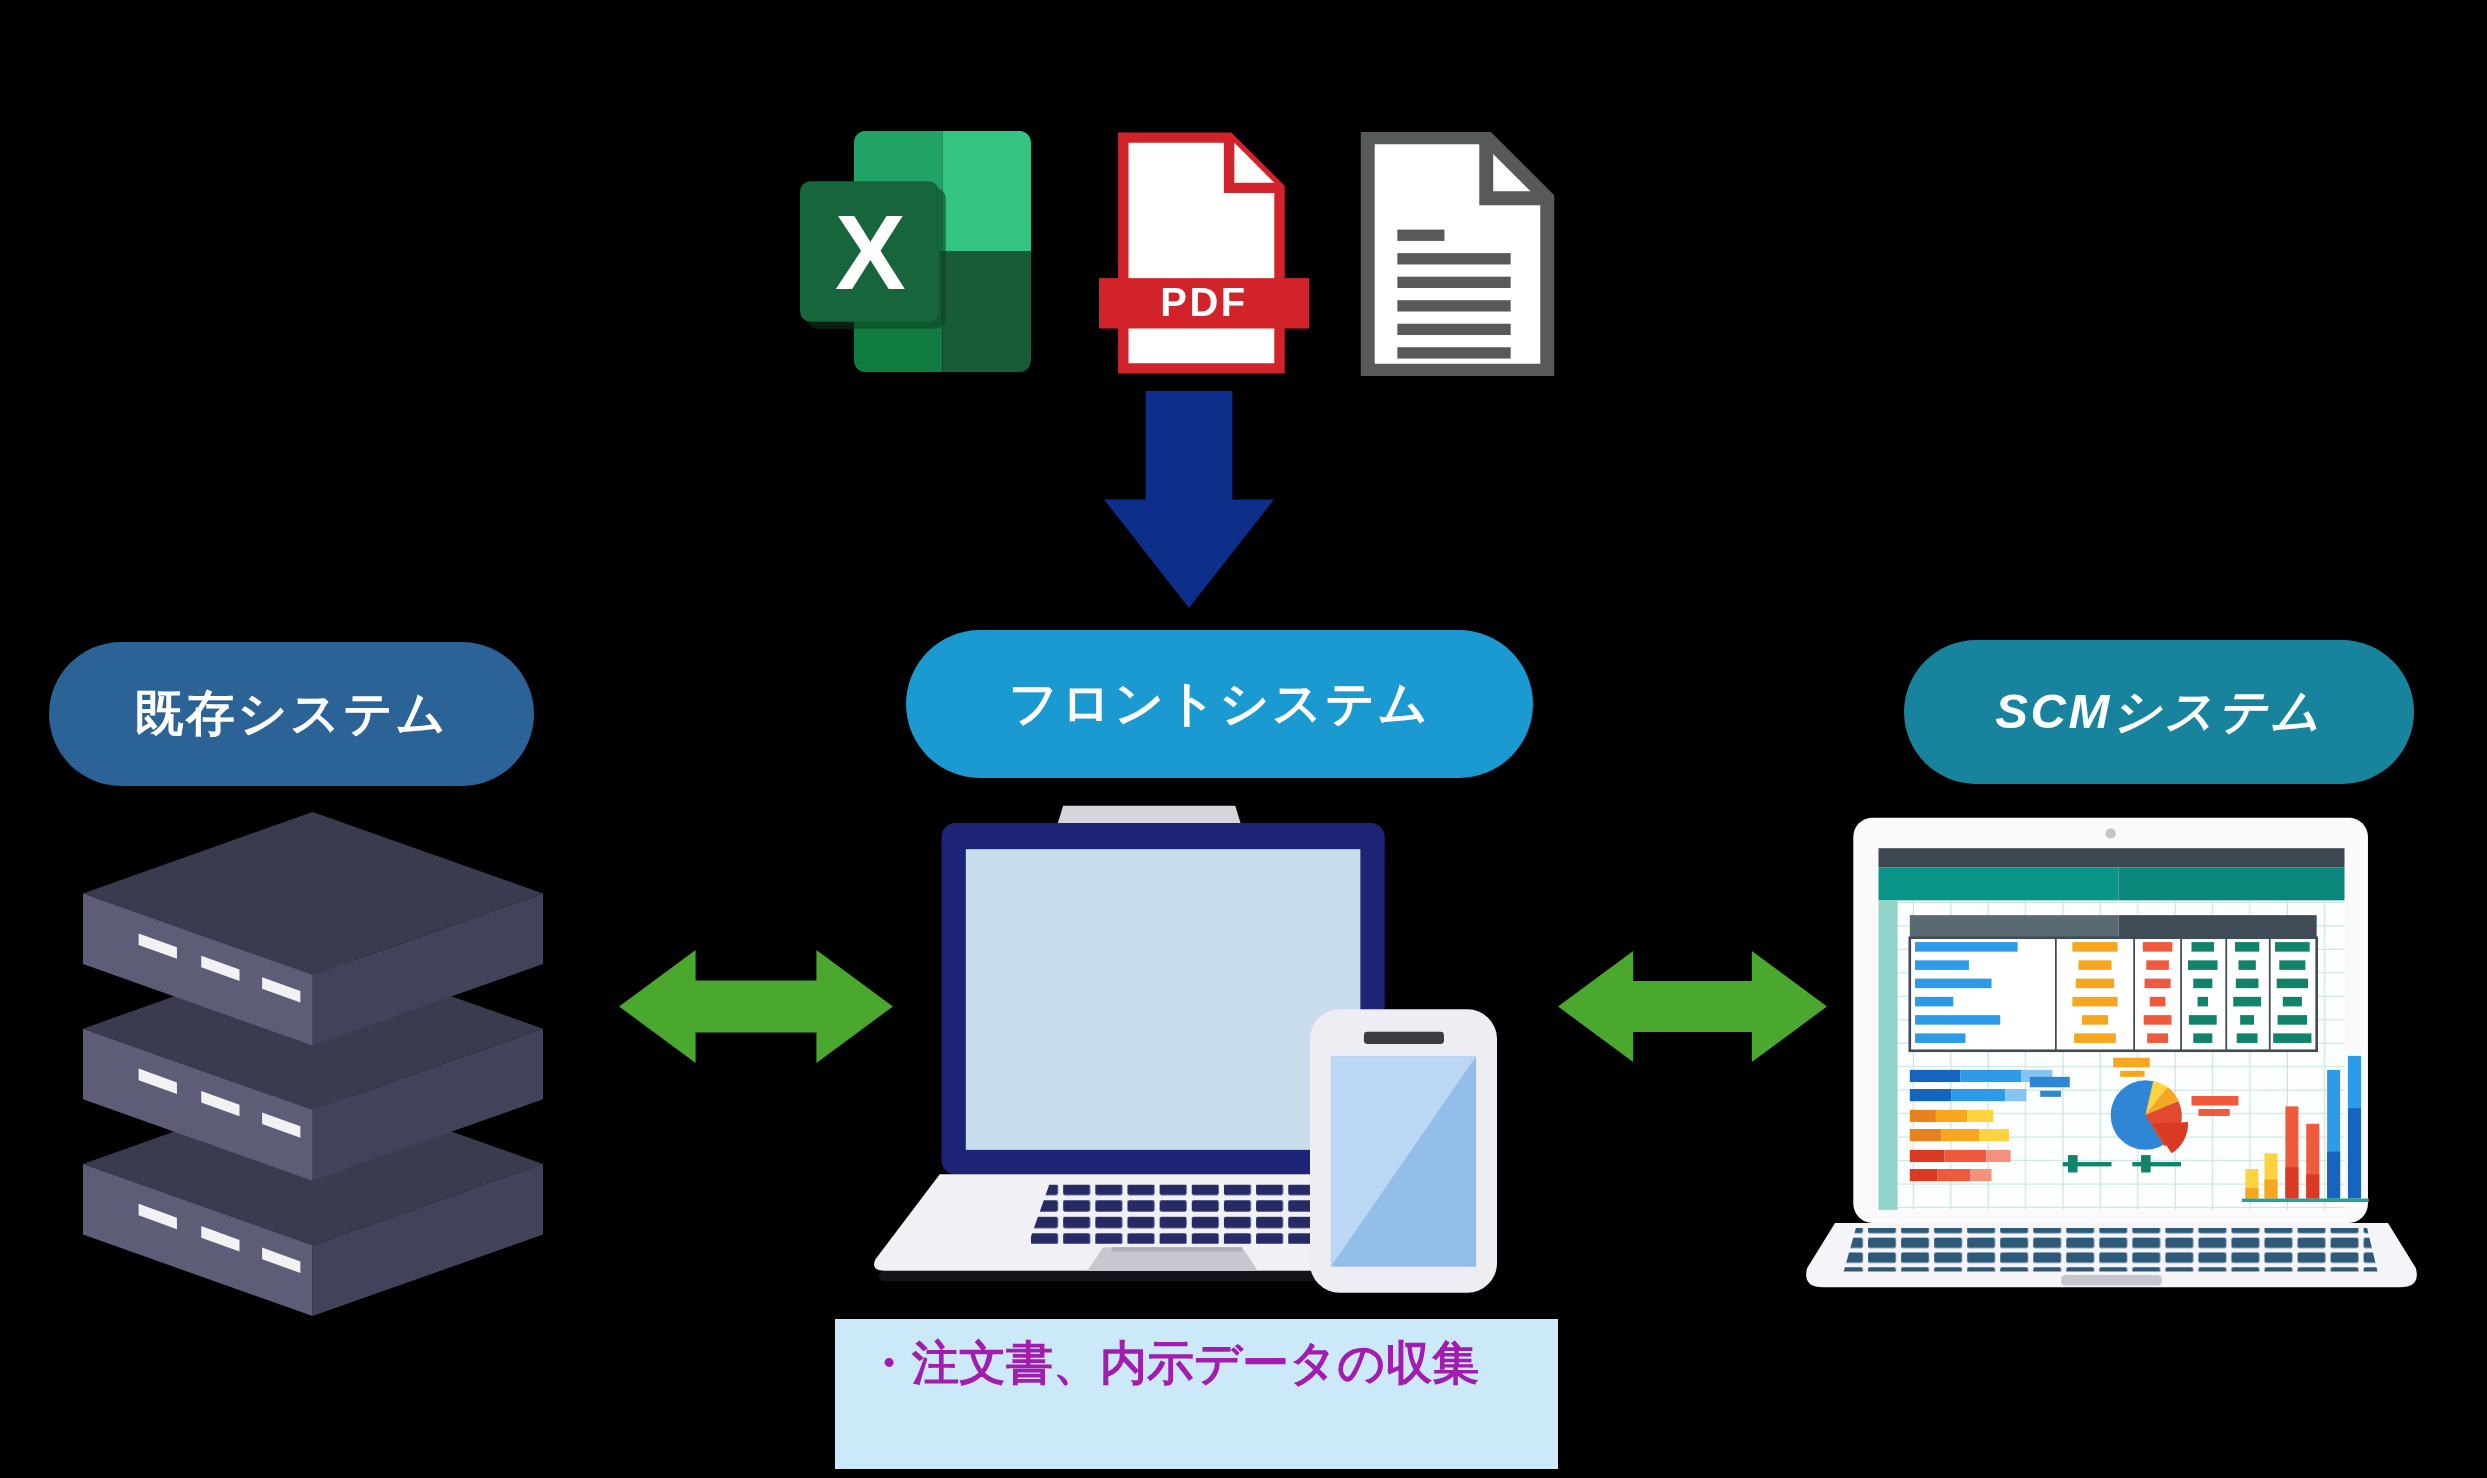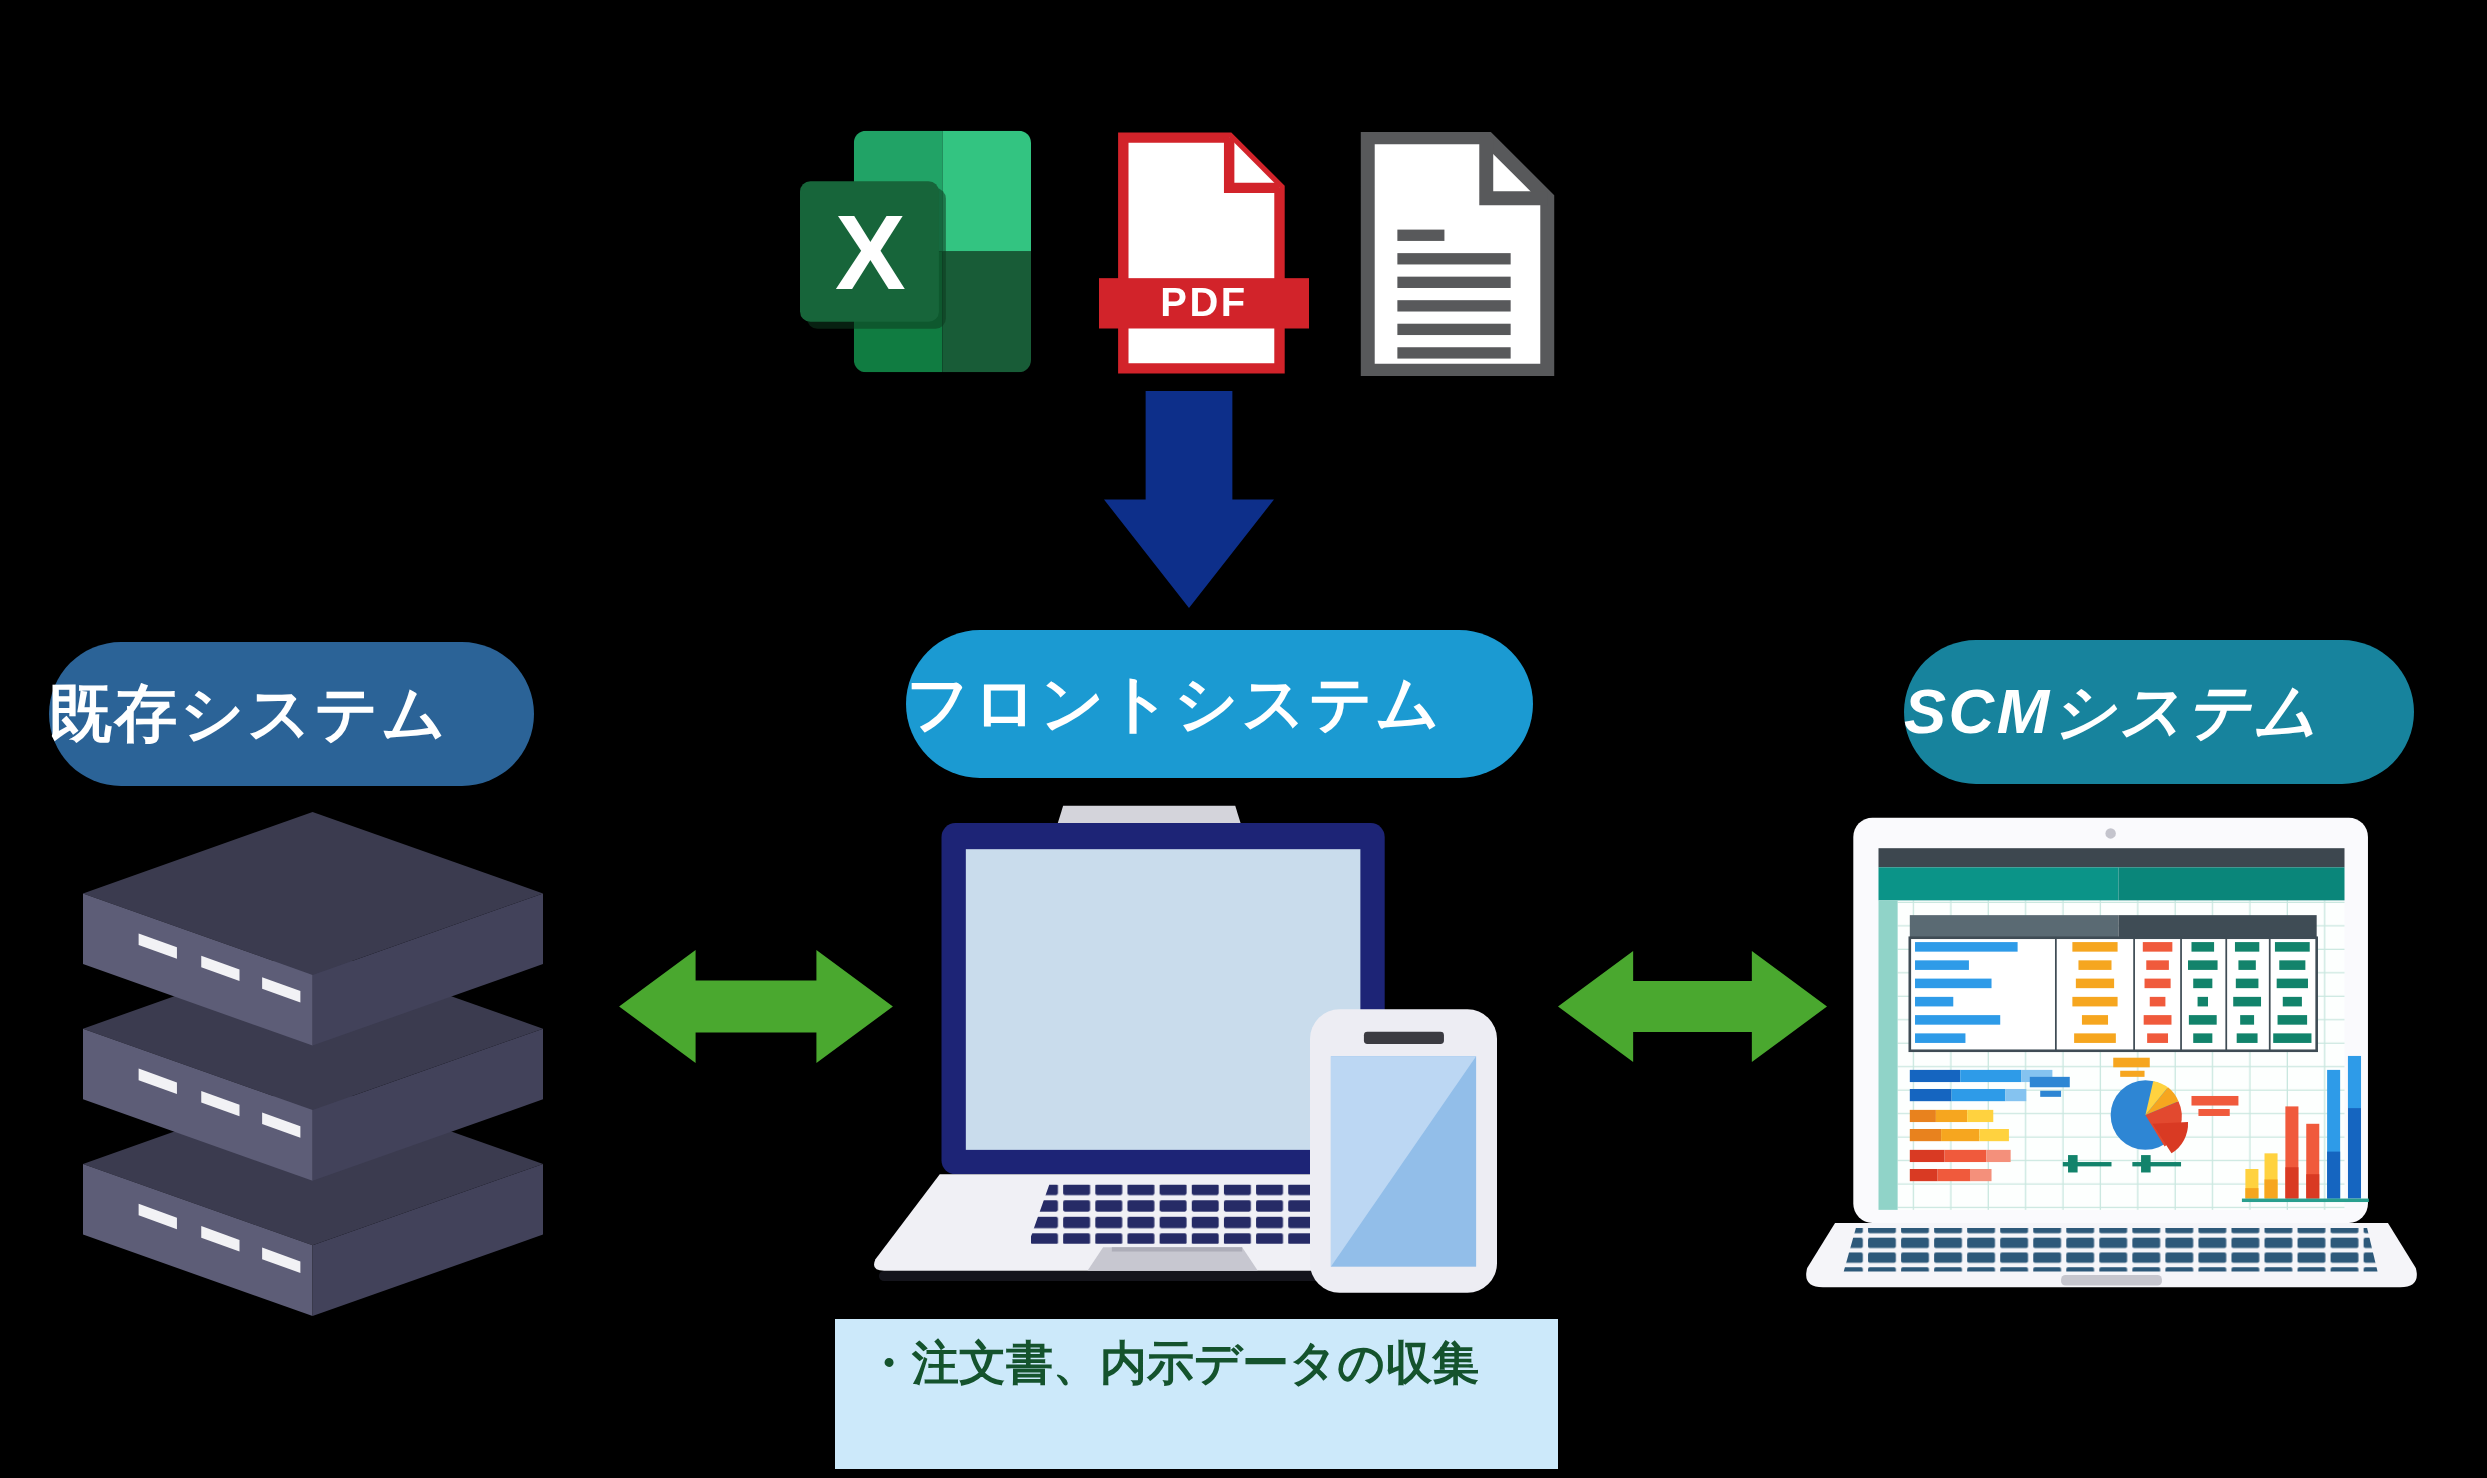--- a/index.html
+++ b/index.html
@@ -3,41 +3,41 @@
 <meta charset="utf-8">
 <style>
   html,body{margin:0;padding:0;background:#000;}
   #canvas{
     position:relative;width:2487px;height:1478px;background:#000;overflow:hidden;
     font-family:"Liberation Sans","DejaVu Sans",sans-serif;
   }
   .abs{position:absolute;}
   
   .pill{
-    display:flex;align-items:center;justify-content:flex-start;
-    color:#fff;font-weight:700;font-size:63px;letter-spacing:2.6px;
+    display:flex;align-items:center;justify-content:center;
+    color:#fff;font-weight:700;font-size:49px;letter-spacing:2.6px;
   }
   .pill-existing{left:49px;top:642px;width:485px;height:144px;border-radius:72px;background:#2B6397;}
   .pill-front{left:906px;top:630px;width:627px;height:148px;border-radius:74px;background:#1B9AD2;}
   .pill-scm{left:1904px;top:640px;width:510px;height:144px;border-radius:72px;background:#17839D;font-style:italic;}
   
   .ic-excel{left:800px;top:129px;width:231px;height:245px;}
   .ic-pdf{left:1099px;top:132px;width:210px;height:242px;}
   .ic-doc{left:1359px;top:132px;width:197px;height:244px;}
   .arrow-down{left:1104px;top:391px;width:170px;height:217px;}
   .arrow-sync-l{left:619px;top:950px;width:274px;height:113px;}
   .arrow-sync-r{left:1558px;top:950px;width:269px;height:113px;}
   .server{left:83px;top:812px;width:460px;height:504px;}
   .laptop-front{left:870px;top:804px;width:687px;height:491px;}
   .phone{left:1310px;top:1009px;width:187px;height:284px;}
   .laptop-scm{left:1802px;top:809px;width:619px;height:487px;}
   
   .notes{
     left:835px;top:1319px;width:723px;height:150px;background:#CCE9FA;
-    color:#14532d;font-weight:700;font-size:47px;line-height:63px;
+    color:#a21caf;font-weight:700;font-size:47px;line-height:63px;
     padding:12px 0 0 30px;box-sizing:border-box;
   }
   svg text{font-family:"Liberation Sans","DejaVu Sans",sans-serif;}
 </style>
 </head>
 <body>
 
 <div id="canvas">
 
   <svg class="abs ic-excel" viewBox="0 0 266 282">

